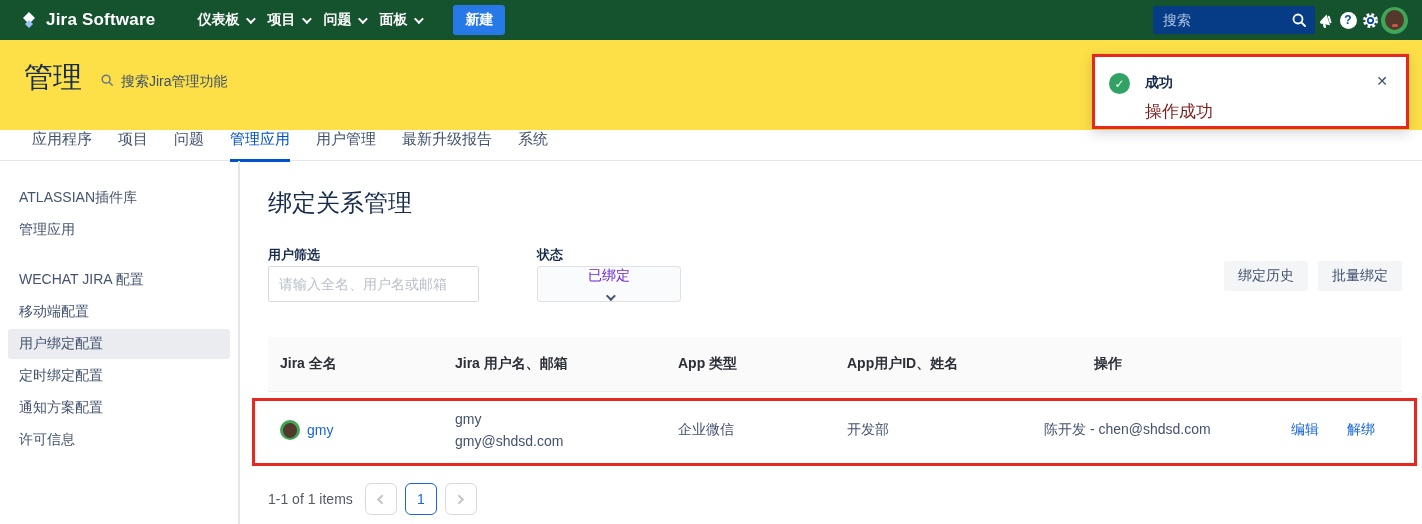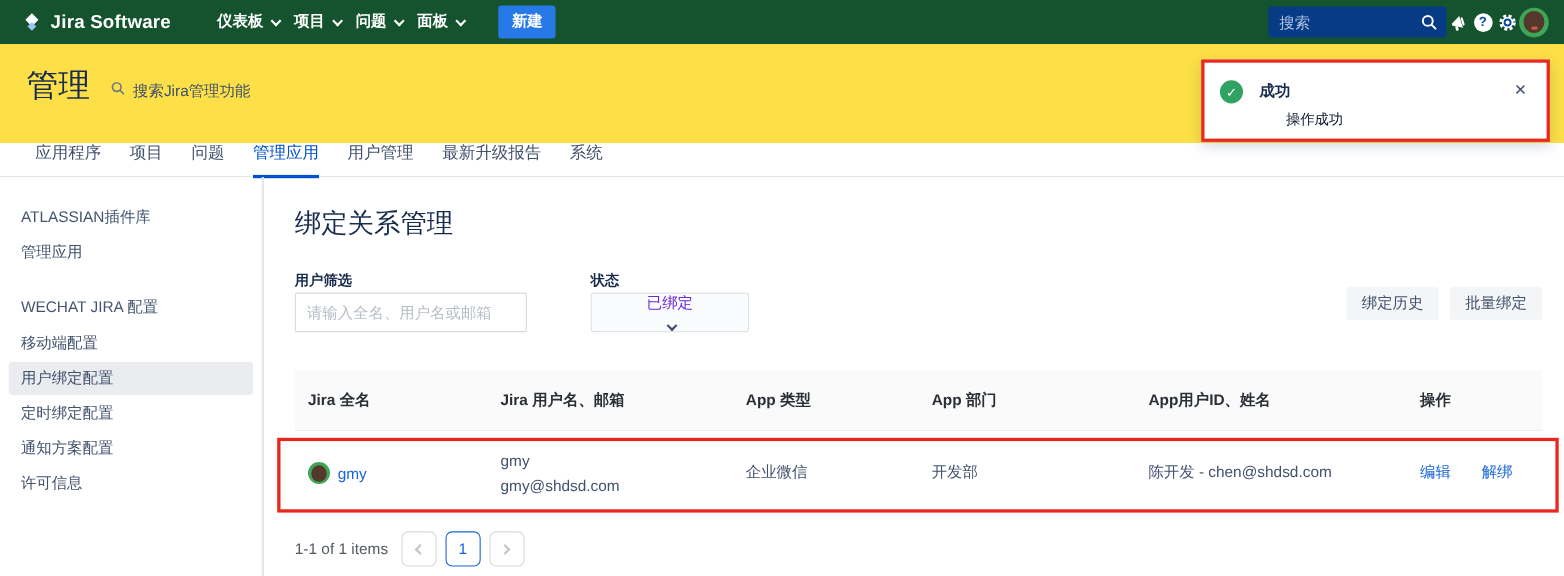--- a/index.html
+++ b/index.html
@@ -38,21 +38,21 @@
   .admin-title { position:absolute; left:24px; top:18px; font-size:29px; font-weight:500; color:#172B4D; }
   .admin-search { position:absolute; left:100px; top:33px; display:flex; align-items:center; gap:7px; cursor:text; }
   .admin-search-text { font-size:14px; color:#3E4F6B; }
 
   
   .toast { position:absolute; left:1092px; top:54px; width:317px; height:75px; background:#fff;
            border:3px solid #E8271D; box-shadow:0 4px 12px rgba(9,30,66,.18); z-index:30; }
   .toast-check { position:absolute; left:14px; top:16px; width:21px; height:21px; border-radius:50%;
                  background:#2FA264; color:#fff; font-size:12px; display:flex; align-items:center; justify-content:center; }
   .toast-title { position:absolute; left:50px; top:17px; font-size:14px; font-weight:700; color:#172B4D; }
-  .toast-msg { position:absolute; left:50px; top:43px; font-size:13px; color:#0f172a;margin-left:24px; }
+  .toast-msg { position:absolute; left:50px; top:43px; font-size:17px; color:#7f1d1d; }
   .toast-close { position:absolute; right:18px; top:16px; font-size:14px; color:#42526E; cursor:pointer; }
 
   
   .tabs { position:absolute; left:0; top:130px; width:1422px; height:31px; border-bottom:1px solid #E4E6EA;
           display:flex; align-items:flex-start; padding-left:32px; gap:26px; }
   .tab { font-size:15px; color:#42526E; padding-bottom:10px; cursor:pointer; }
   .tab.active { color:#0052CC; border-bottom:3px solid #0052CC; }
 
   
   .sidebar { position:absolute; left:0; top:161px; width:240px; height:363px; border-right:2px solid #E4E6EA; padding-top:22px; }
@@ -233,21 +233,20 @@
     <div class="top-actions">
       <button class="soft-btn">绑定历史</button>
       <button class="soft-btn">批量绑定</button>
     </div>
 
     <div class="table">
       <div class="thead">
         <div class="c1">Jira 全名</div>
         <div class="c2">Jira 用户名、邮箱</div>
         <div class="c3">App 类型</div>
-        <div class="c4">App 部门</div>
         <div class="c5">App用户ID、姓名</div>
         <div class="c6">操作</div>
       </div>
       <div class="trow">
         <div class="c1">
           <div class="cell-user">
             <span class="mini-avatar">
                 <span class="face"></span>
               </span>
             <a class="link">gmy</a>

